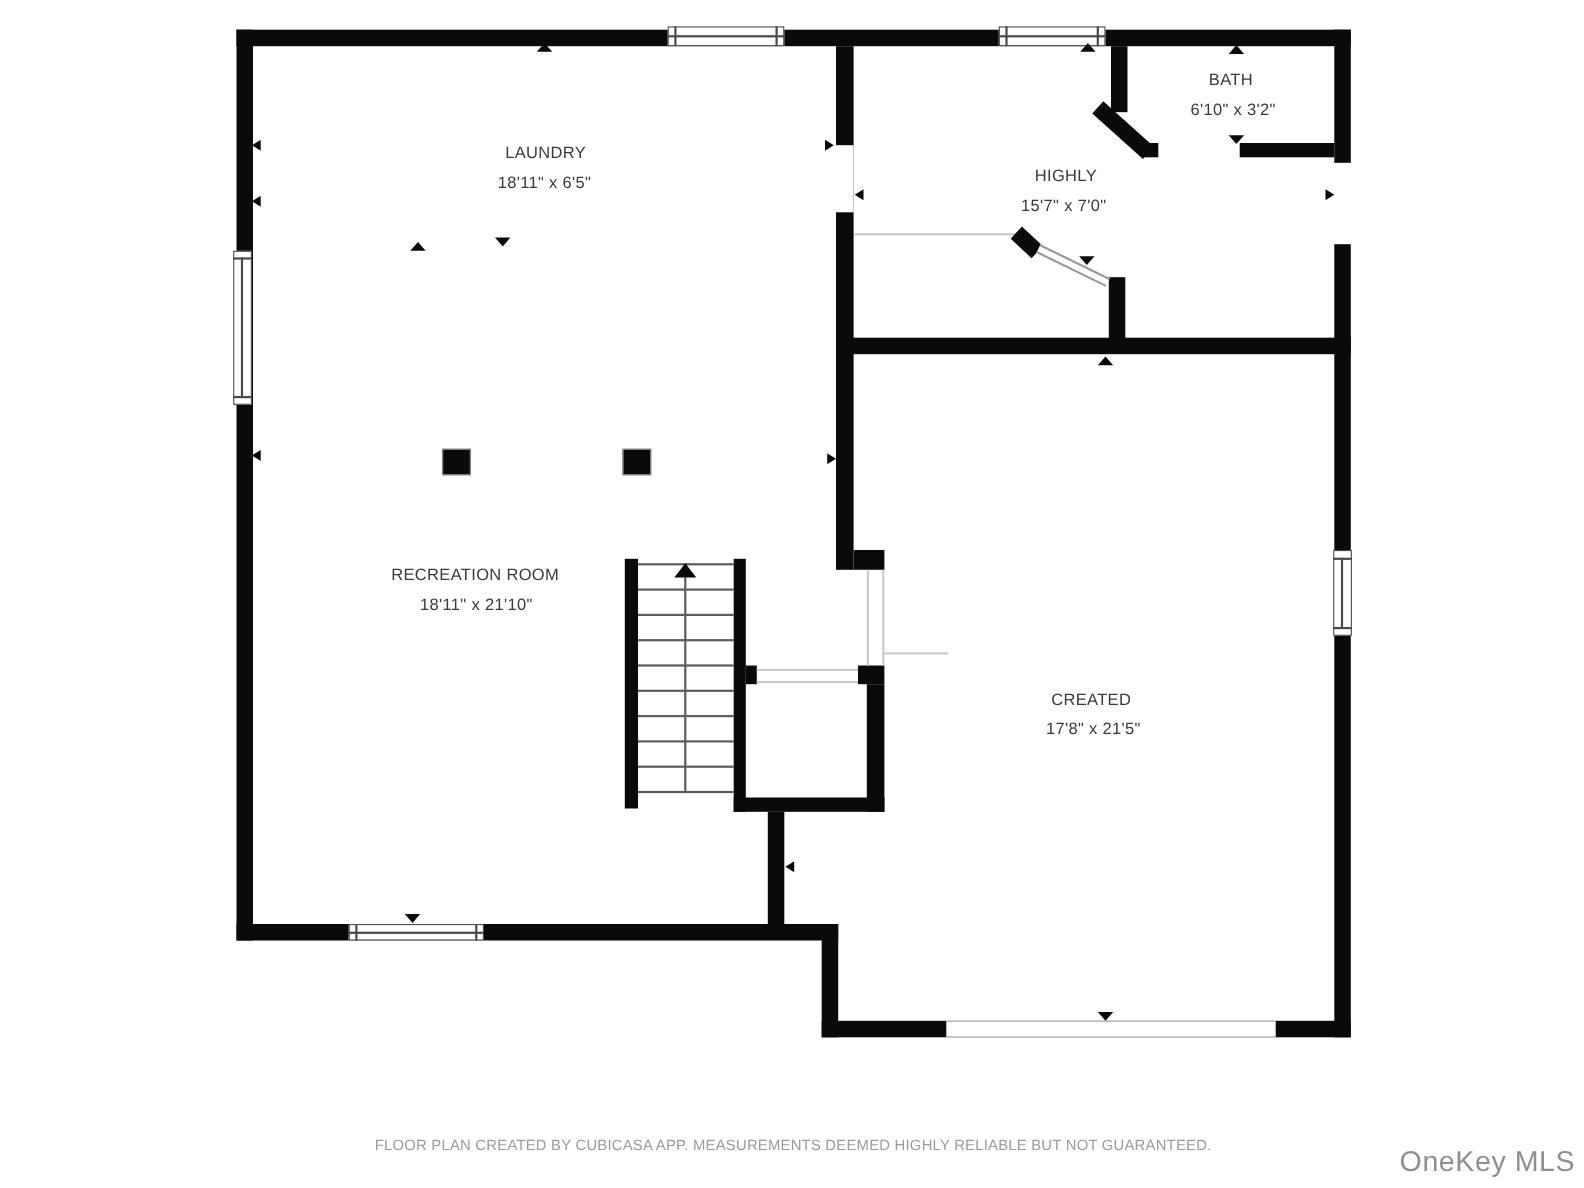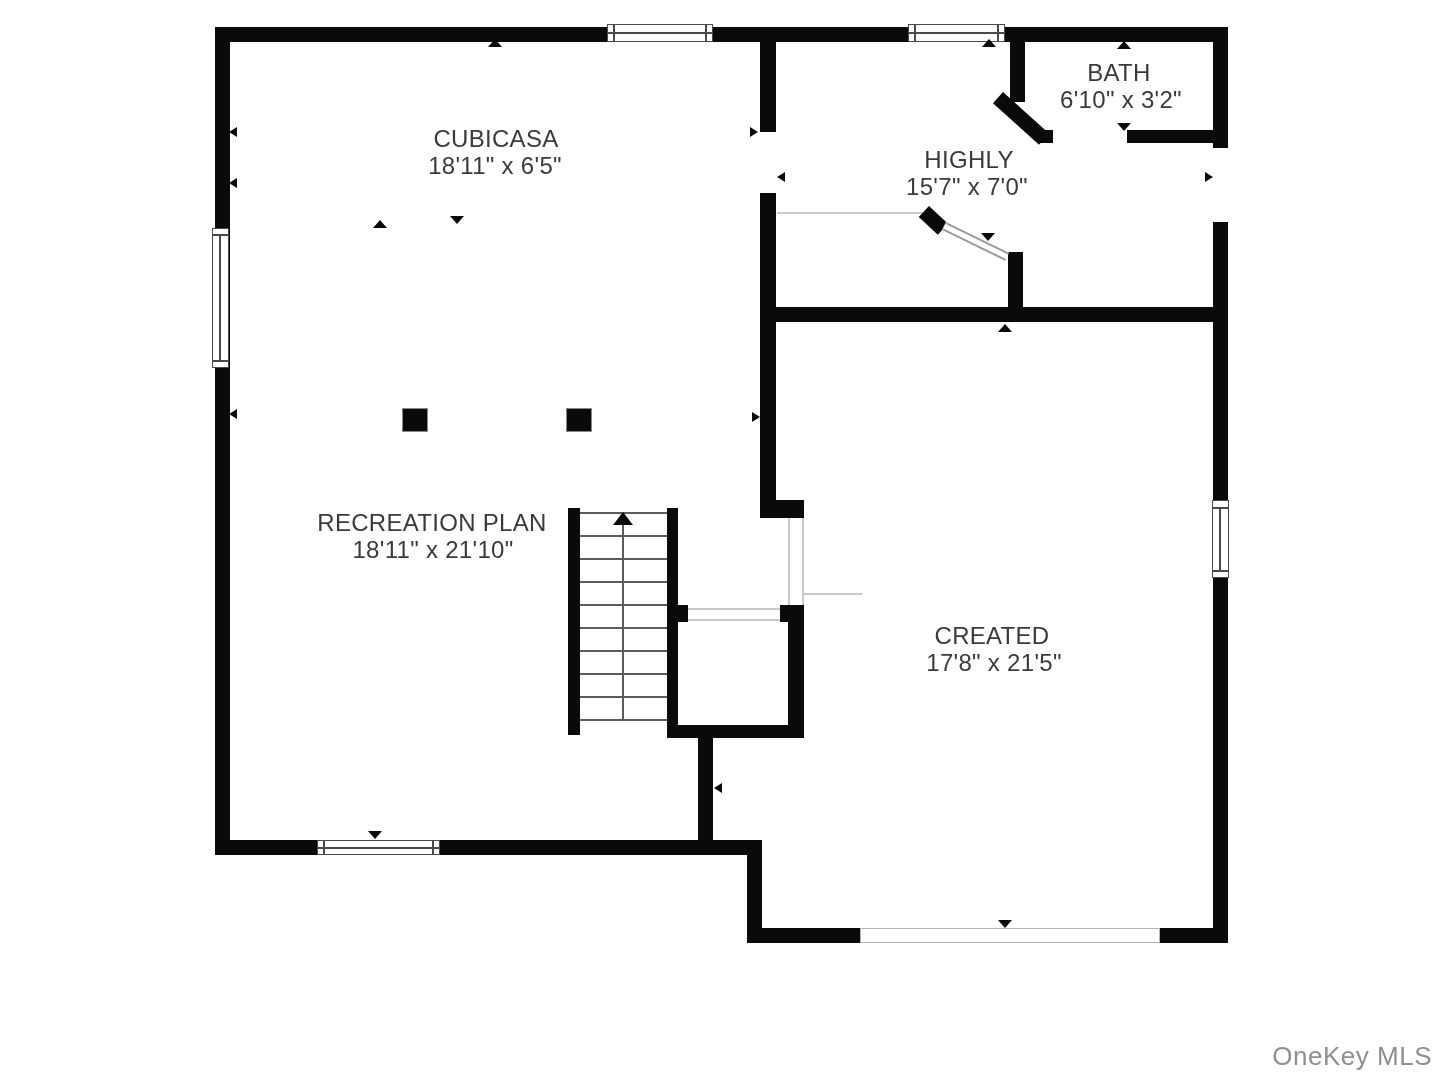--- a/index.html
+++ b/index.html
@@ -13,21 +13,21 @@
   .hl{position:absolute;background:var(--hairline);}
   .window{position:absolute;background:#fff;border:1.5px solid var(--frame);box-sizing:border-box;}
   .wline{position:absolute;background:var(--frame);}
   .opening{position:absolute;background:#fff;border:1px solid #b5b5b5;box-sizing:border-box;}
   .col{position:absolute;width:26px;height:24px;background:var(--wall);border:1px solid #8a8a8a;box-sizing:border-box;}
   .tri{position:absolute;width:0;height:0;}
   .tri.up{border-left:7px solid transparent;border-right:7px solid transparent;border-bottom:8px solid var(--wall);}
   .tri.down{border-left:7px solid transparent;border-right:7px solid transparent;border-top:8px solid var(--wall);}
   .tri.left{border-top:5px solid transparent;border-bottom:5px solid transparent;border-right:8px solid var(--wall);}
   .tri.right{border-top:5px solid transparent;border-bottom:5px solid transparent;border-left:8px solid var(--wall);}
-  .label{position:absolute;transform:translate(-50%,-50%);color:var(--label);font-size:24px;
+  .label{position:absolute;transform:translate(-50%,-50%);color:var(--label);font-size:15px;
          letter-spacing:.3px;white-space:nowrap;}
   .tread{position:absolute;height:2px;background:#5c5c5c;}
   .door-leaf{position:absolute;background:#fff;border-top:2px solid #9a9a9a;border-bottom:2px solid #9a9a9a;box-sizing:border-box;}
   #footer-text{position:absolute;left:721px;top:1041px;transform:translate(-50%,-50%);
                color:var(--footer);font-size:13.5px;letter-spacing:.2px;white-space:nowrap;}
   #watermark{position:absolute;right:8px;top:1056px;transform:translateY(-50%);
              color:var(--watermark);font-size:26px;letter-spacing:.5px;white-space:nowrap;}
 </style>
 </head>
 <body>
@@ -130,30 +130,31 @@
   <div class="tri left" style="left:229px;top:178px"></div>
   <div class="tri left" style="left:229px;top:409px"></div>
   <div class="tri right" style="left:752px;top:412px"></div>
   <div class="tri up" style="left:373px;top:220px"></div>
   <div class="tri down" style="left:450px;top:216px"></div>
   <div class="tri down" style="left:368px;top:831px"></div>
   <div class="tri down" style="left:998px;top:920px"></div>
   <div class="tri left" style="left:714px;top:783px"></div>
   <div class="tri right" style="left:1205px;top:172px"></div>
 
-  <div class="label" style="left:496px;top:139px">CUBICASA</div>
+  <div class="label" style="left:496px;top:139px">LAUNDRY</div>
   <div class="label" style="left:495px;top:166px">18'11" x 6'5"</div>
 
   <div class="label" style="left:1119px;top:73px">BATH</div>
   <div class="label" style="left:1121px;top:100px">6'10" x 3'2"</div>
 
   <div class="label" style="left:969px;top:160px">HIGHLY</div>
   <div class="label" style="left:967px;top:187px">15'7" x 7'0"</div>
 
-  <div class="label" style="left:432px;top:523px">RECREATION PLAN</div>
+  <div class="label" style="left:432px;top:523px">RECREATION ROOM</div>
   <div class="label" style="left:433px;top:550px">18'11" x 21'10"</div>
 
   <div class="label" style="left:992px;top:636px">CREATED</div>
   <div class="label" style="left:994px;top:663px">17'8" x 21'5"</div>
 
+  <div id="footer-text">FLOOR PLAN CREATED BY CUBICASA APP. MEASUREMENTS DEEMED HIGHLY RELIABLE BUT NOT GUARANTEED.</div>
   <div id="watermark">OneKey MLS</div>
 
 </div>
 
 </body></html>

